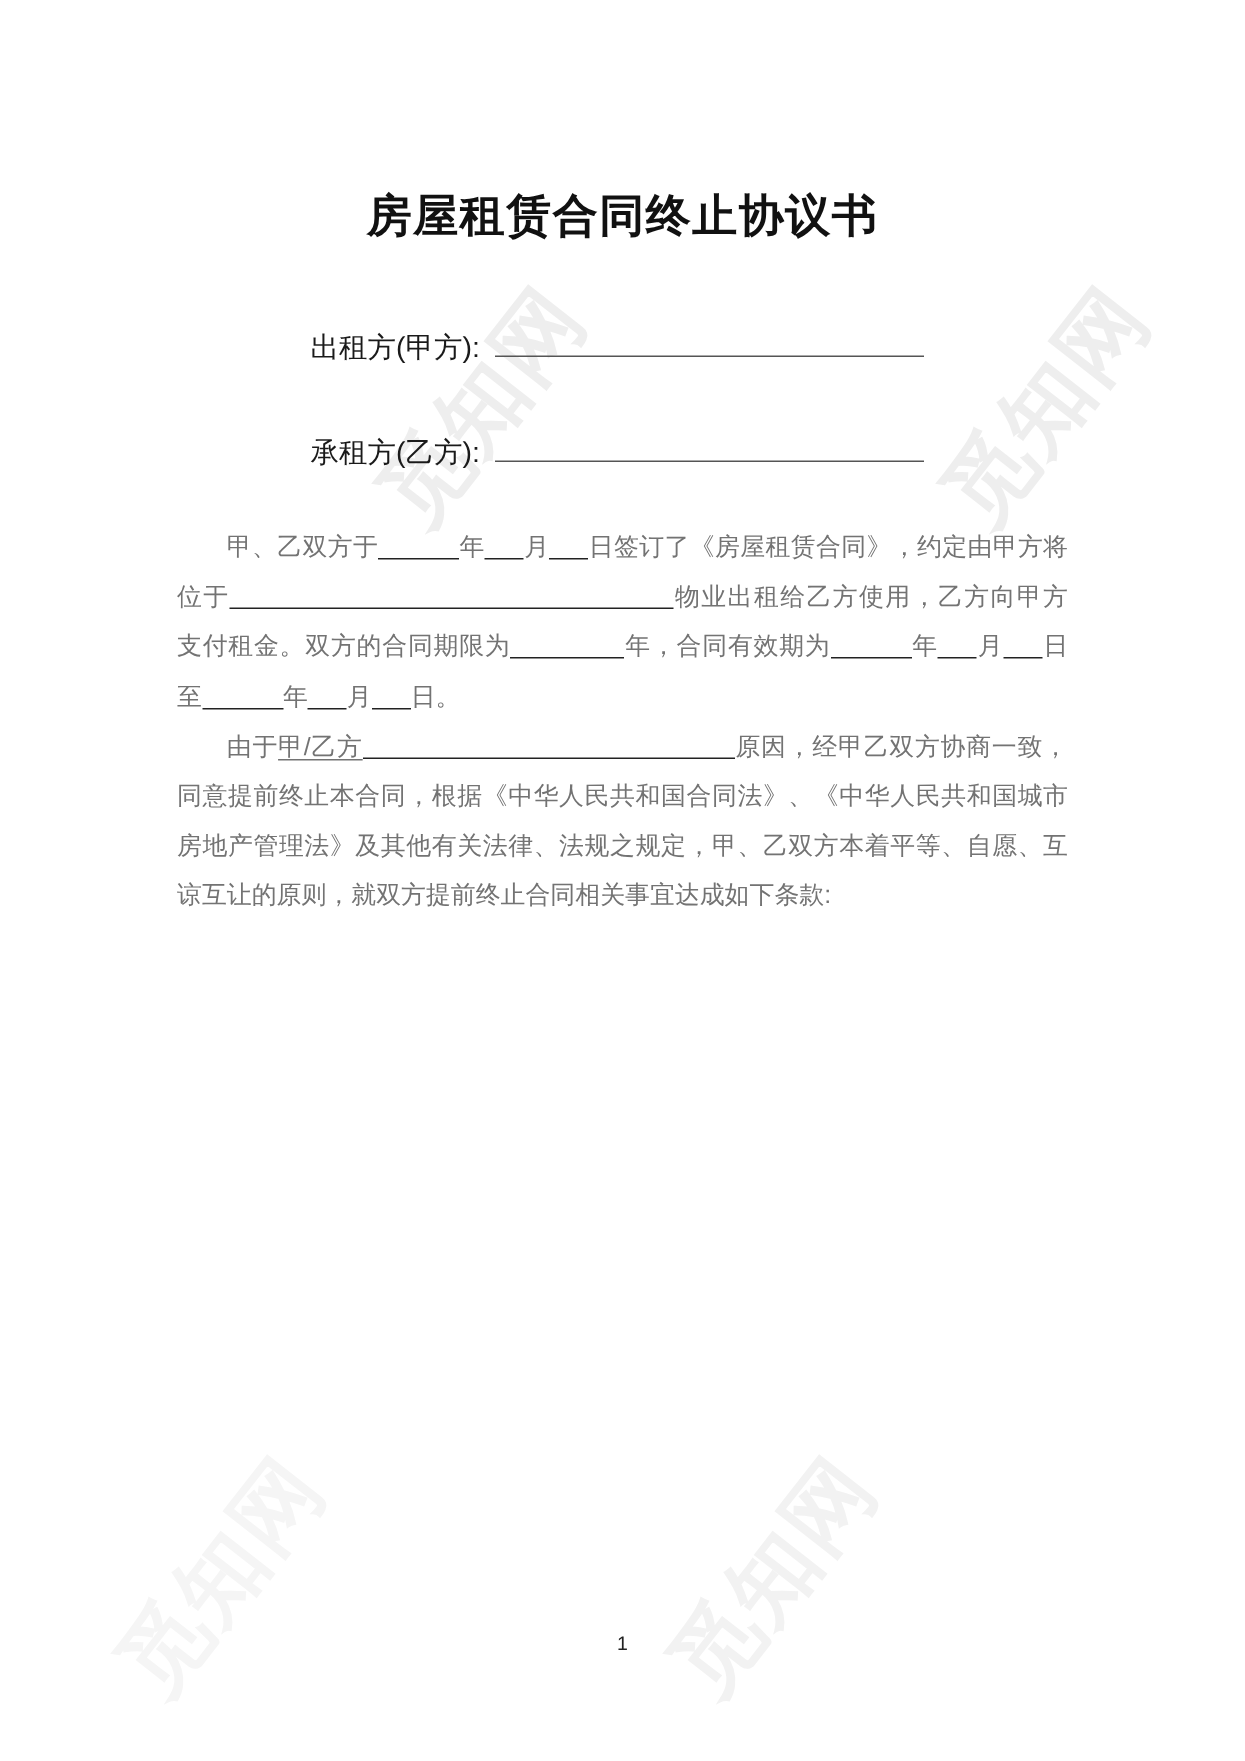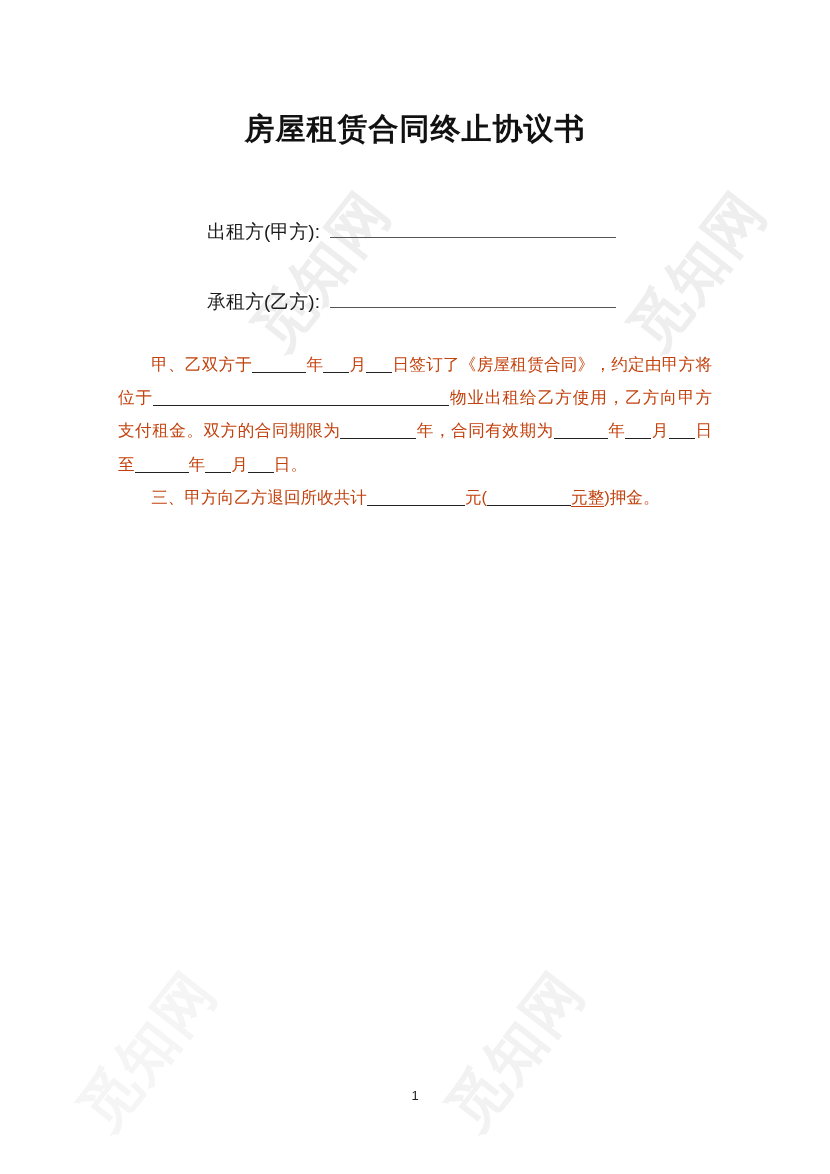--- a/index.html
+++ b/index.html
@@ -70,21 +70,21 @@
   
   .content {
     position: relative;
     z-index: 1;
   }
 
   .doc-title {
     position: absolute;
     left: 0;
     right: 0;
-    top: 109px;
+    top: 124px;
     text-align: center;
     font-size: 30px;
     font-weight: 700;
     letter-spacing: 1px;
     color: #111111;
   }
 
   .field-block {
     position: absolute;
     left: 160px;
@@ -105,21 +105,21 @@
     vertical-align: baseline;
   }
 
   .body-text {
     position: absolute;
     left: 118px;
     top: 348px;
     width: 594px;
     font-size: 16.6px;
     line-height: 33.2px;
-    color: #c2410c;
+    color: #737373;
     text-align: justify;
     text-justify: inter-ideograph;
   }
   .para {
     margin: 0;
     text-indent: 2em;
   }
   .u { text-decoration: underline; text-underline-offset: 3px; }
   .blank {
     display: inline-block;
@@ -164,24 +164,24 @@
     </div>
 
     <div class="field-block field-party-b">
       <span class="field-label">承租方(乙方):</span><span class="field-rule"></span>
     </div>
 
     <div class="body-text">
 
       <p class="para"><span>甲、乙双方于</span><span class="blank b-m"></span><span>年</span><span class="blank b-xs"></span><span>月</span><span class="blank b-xs"></span><span>日签订了《房屋租赁合同》，约定由甲方将位于</span><span class="blank" style="width:296px"></span><span>物业出租给乙方使用，乙方向甲方支付租金。双方的合同期限为</span><span class="blank b-l"></span><span>年，合同有效期为</span><span class="blank b-m"></span><span>年</span><span class="blank b-xs"></span><span>月</span><span class="blank b-xs"></span><span>日至</span><span class="blank b-m"></span><span>年</span><span class="blank b-xs"></span><span>月</span><span class="blank b-xs"></span><span>日。</span></p>
 
+      <p class="para"><span>由于</span><span class="u">甲/乙方</span><span class="blank" style="width:248px"></span><span>原因，经甲乙双方协商一致，同意提前终止本合同，根据《中华人民共和国合同法》、《中华人民共和国城市房地产管理法》及其他有关法律、法规之规定，甲、乙双方本着平等、自愿、互谅互让的原则，就双方提前终止合同相关事宜达成如下条款:</span></p>
 
 
 
-      <p class="para"><span>三、甲方向乙方退回所收共计</span><span class="blank b-xl"></span><span>元(</span><span class="blank" style="width:84px"></span><span class="u">元整</span><span>)押金。</span></p>
 
 
 
 
     </div>
 
     <div class="page-number">1</div>
 
   </div>
 </div>

